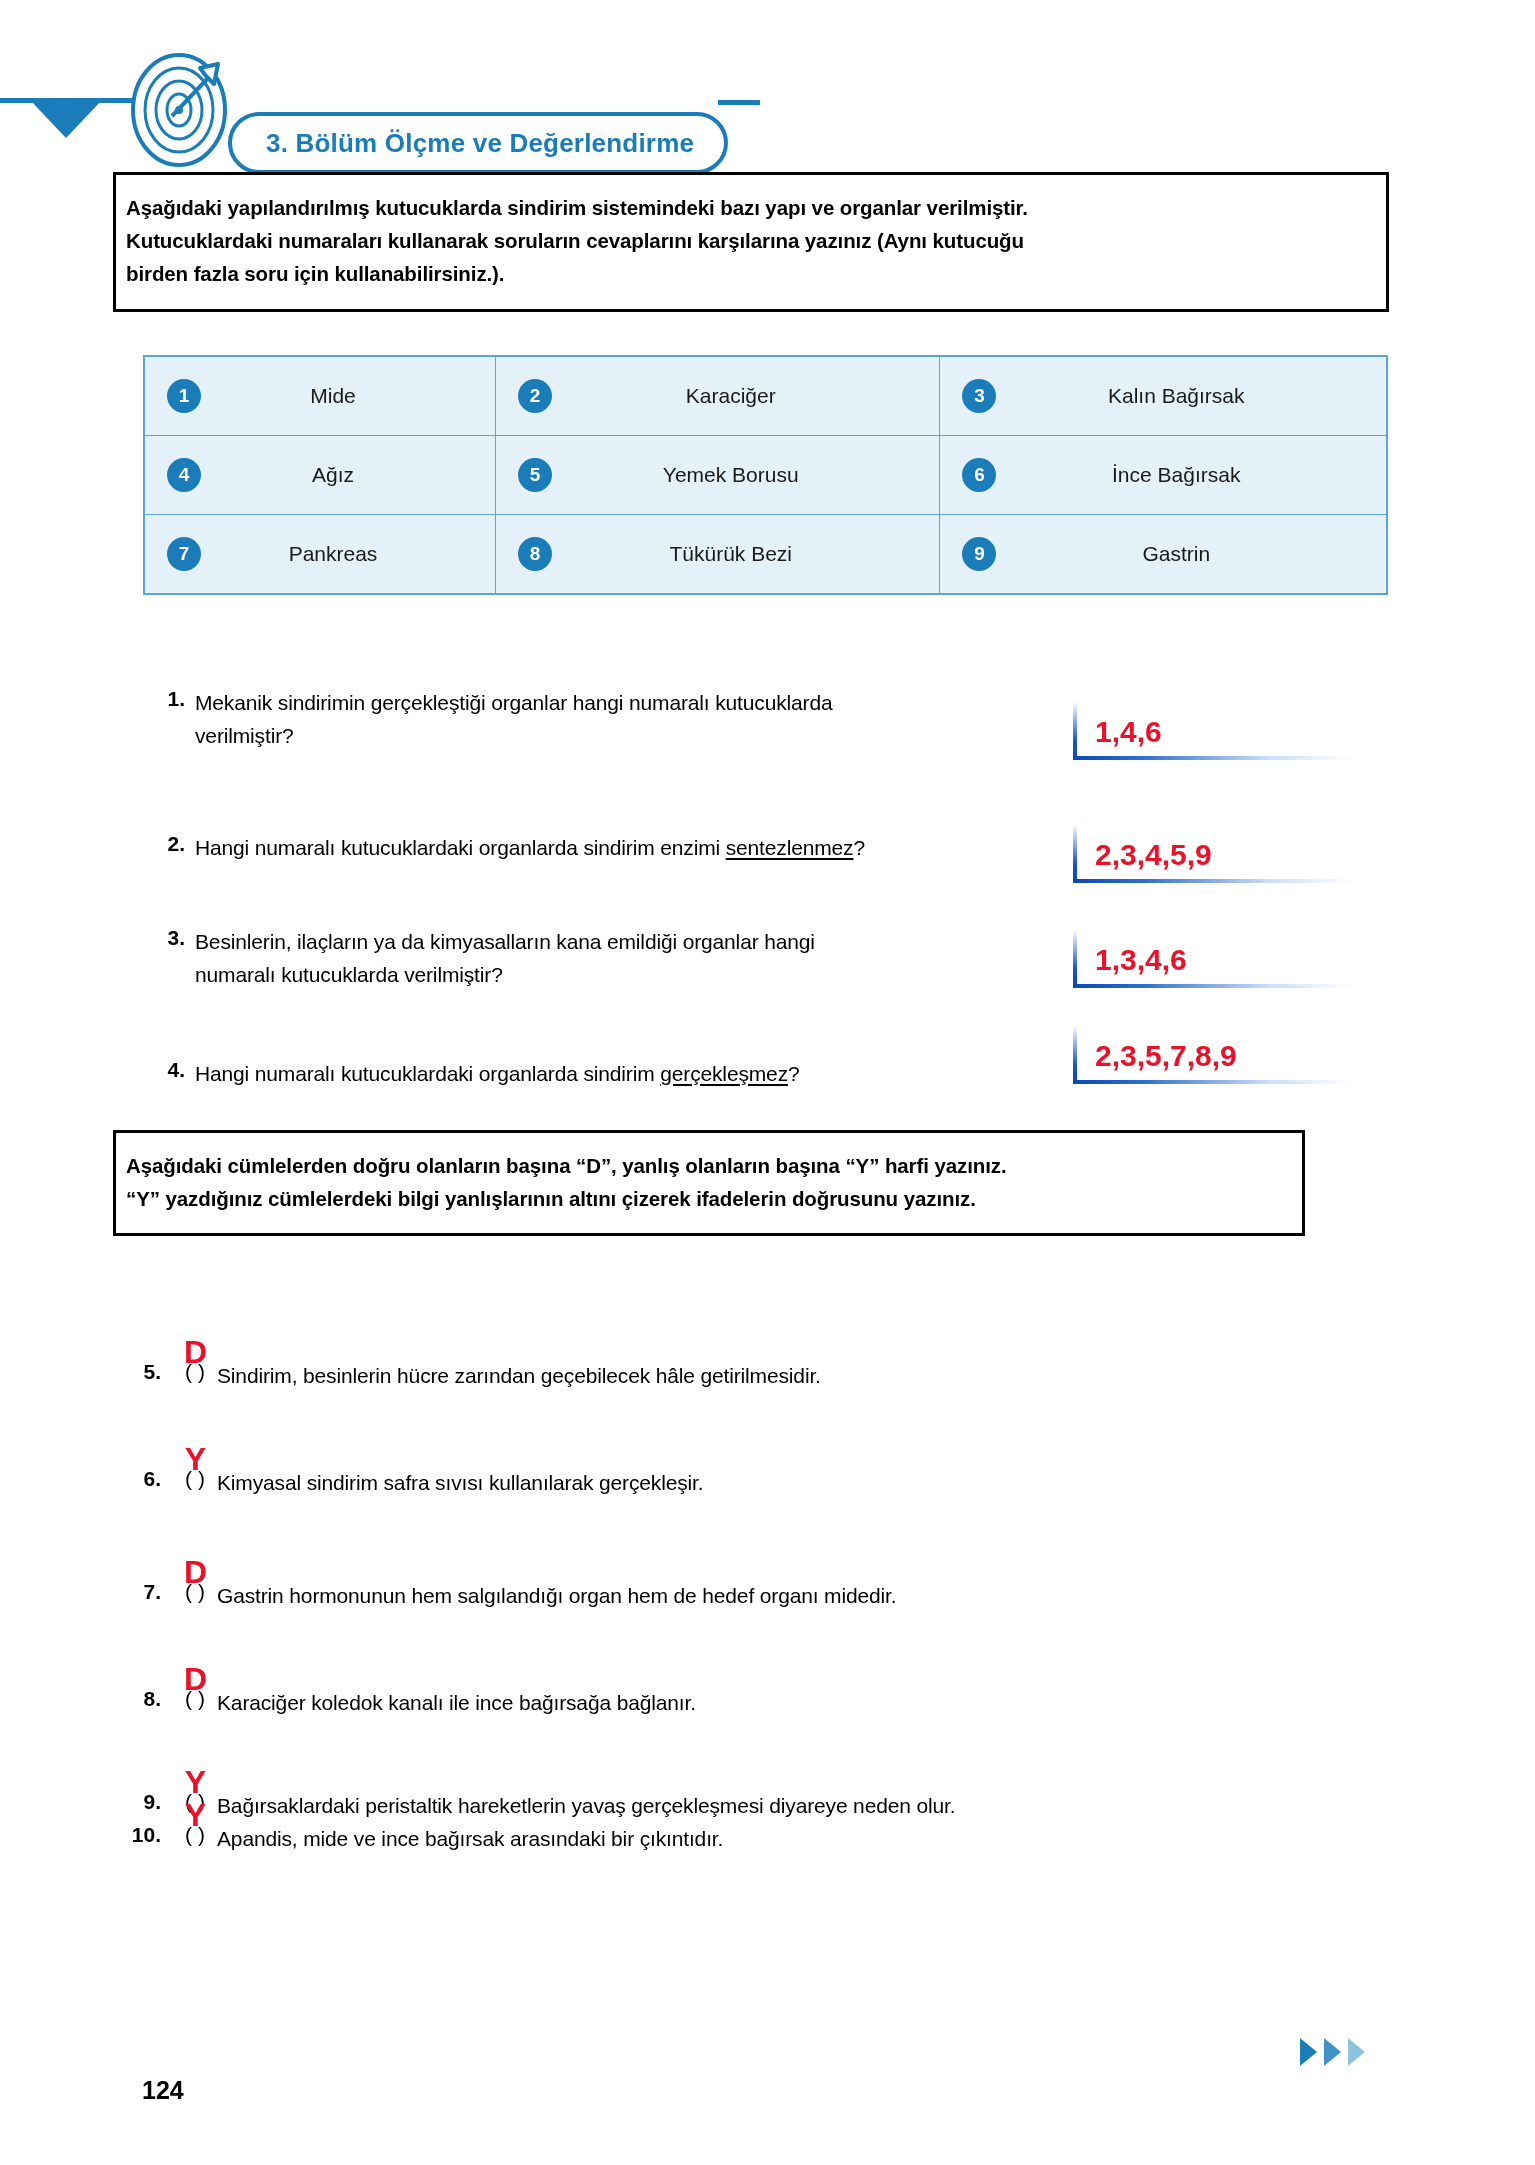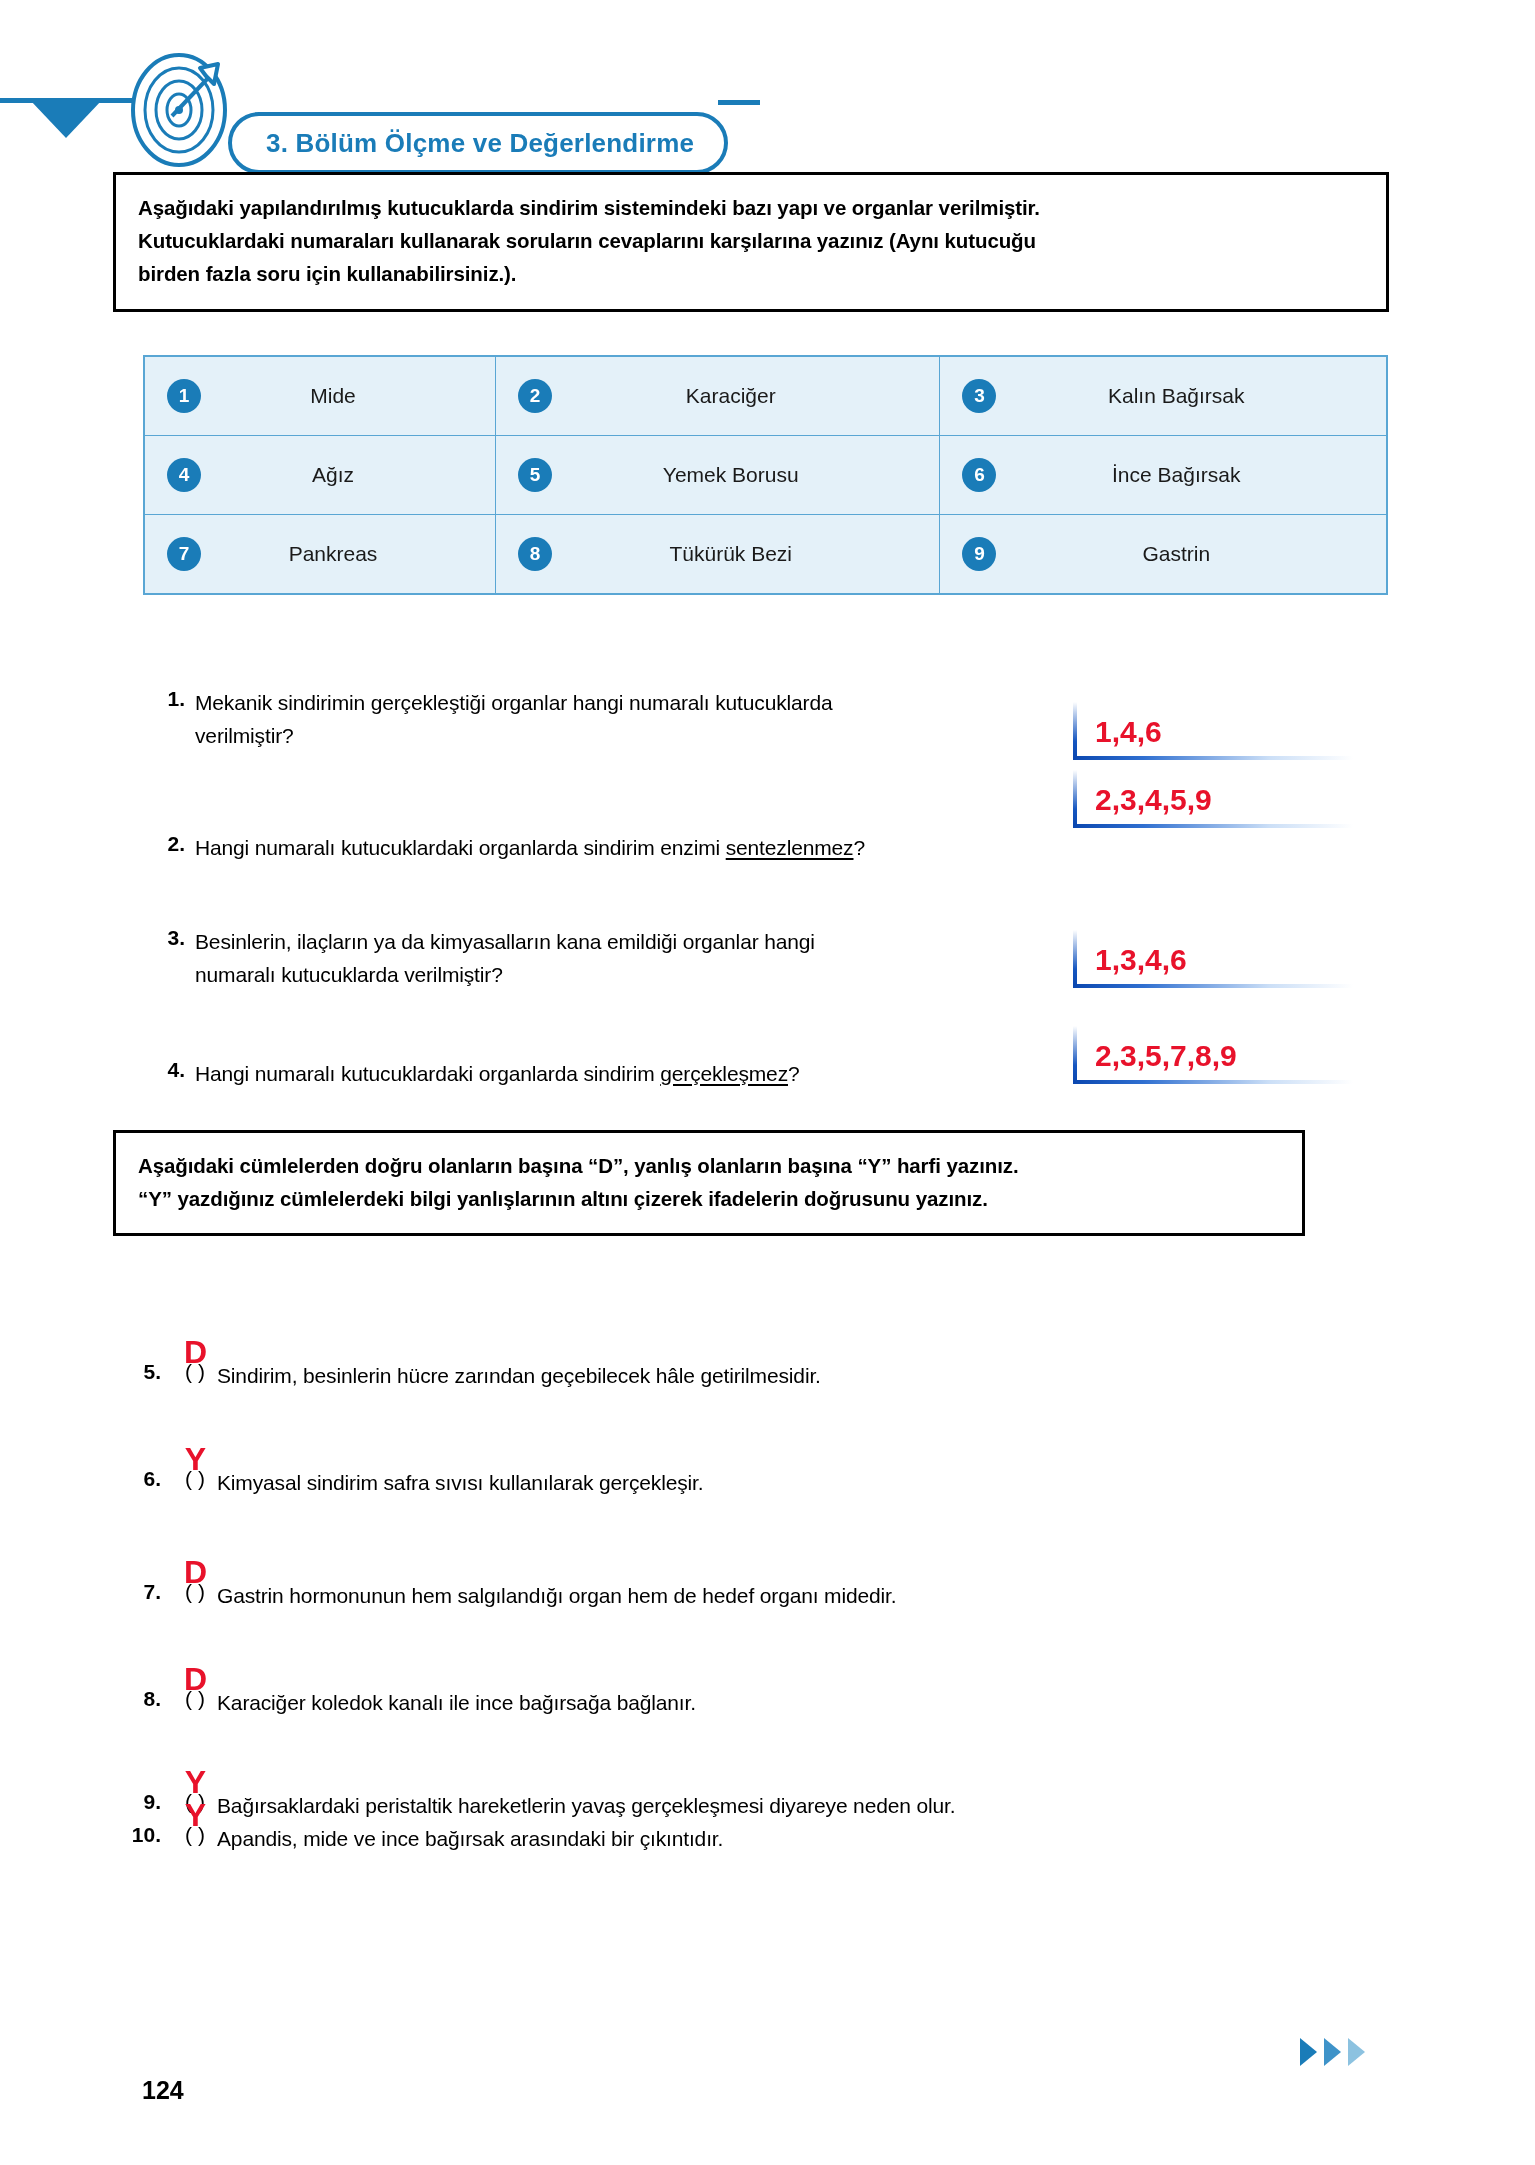--- a/index.html
+++ b/index.html
@@ -75,21 +75,21 @@
     width: 42px;
     height: 5px;
     background: #1a7cb8;
   }
 
   
   .instr-box {
     position: absolute;
     border: 3px solid #000000;
     background: #ffffff;
-    padding: 16px 22px 18px 22px;
+    padding: 16px 22px 18px 10px;
   }
   .instr-box p {
     margin: 0;
     font-size: 20.5px;
     font-weight: bold;
     line-height: 1.62;
     letter-spacing: -0.1px;
   }
   #instruction-box-1 {
     left: 113px;
@@ -371,21 +371,21 @@
 <div class="answer-slot" style="left:1073px; top:694px;">
   <div class="tick"></div>
   <div class="rule"></div>
   <div class="answer-value">1,4,6</div>
 </div>
 
 <div class="question" style="left:143px; top:831px; width:1010px;">
   <div class="q-num">2.</div>
   <div class="q-text"><span>Hangi numaralı kutucuklardaki organlarda sindirim enzimi </span><u>sentezlenmez</u><span>?</span></div>
 </div>
-<div class="answer-slot" style="left:1073px; top:762px;">
+<div class="answer-slot" style="left:1073px; top:817px;">
   <div class="tick"></div>
   <div class="rule"></div>
   <div class="answer-value">2,3,4,5,9</div>
 </div>
 
 <div class="question" style="left:143px; top:925px; width:1010px;">
   <div class="q-num">3.</div>
   <div class="q-text">
     <span>Besinlerin, ilaçların ya da kimyasalların kana emildiği organlar hangi</span><br>
     <span>numaralı kutucuklarda verilmiştir?</span>

